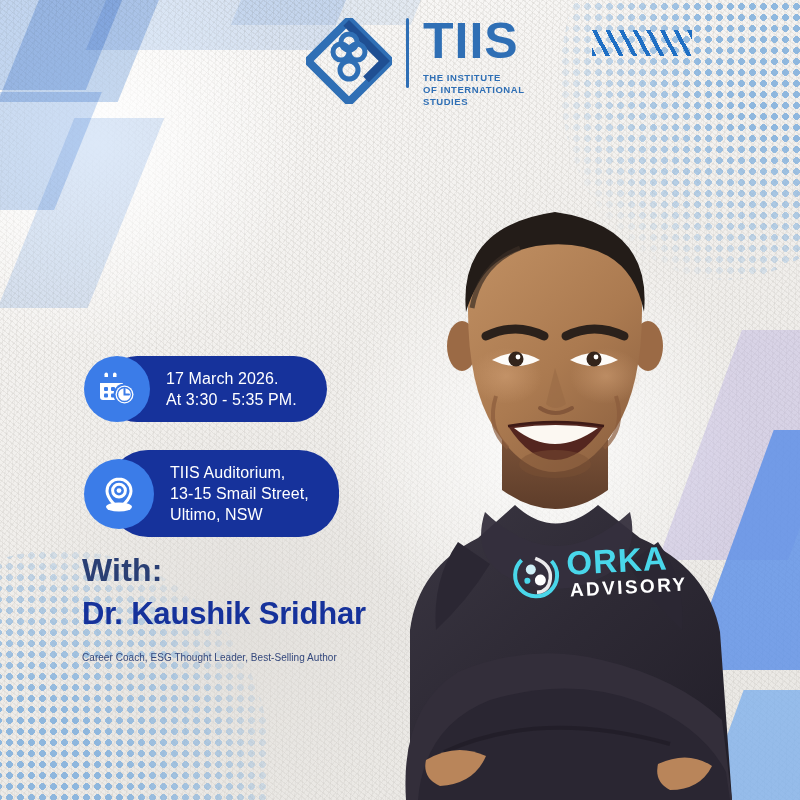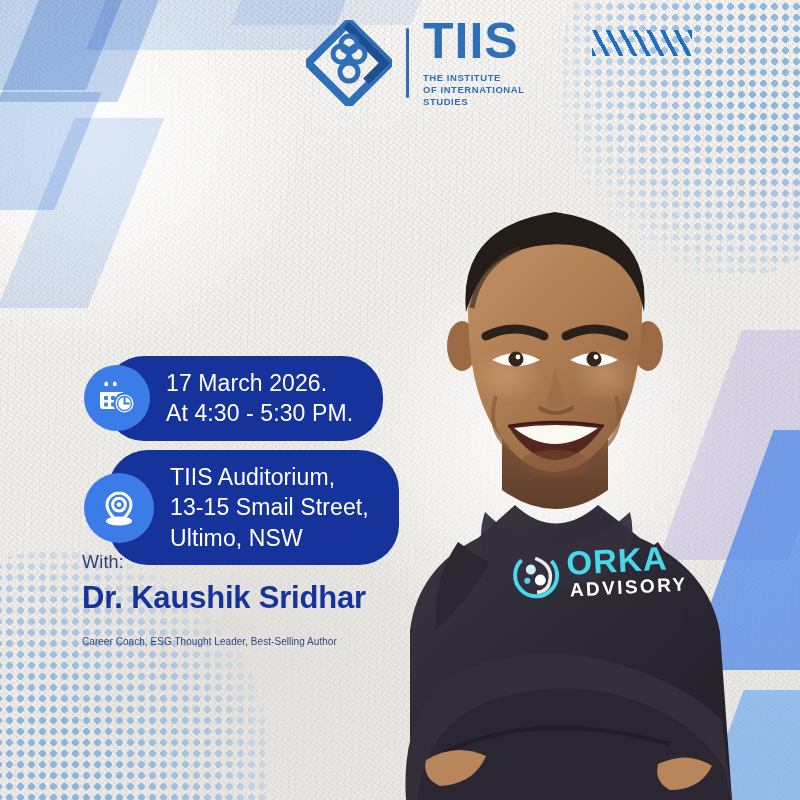--- a/index.html
+++ b/index.html
@@ -89,21 +89,20 @@
   }
   .slab-1 { right: -30px; top: 330px;  width: 130px; height: 230px; background: rgba(178,168,224,0.38); }
   .slab-2 { right: -60px; top: 430px;  width: 130px; height: 240px; background: rgba(86,140,232,0.78); }
   .slab-3 { right: -70px; top: 690px;  width: 150px; height: 130px; background: rgba(122,174,236,0.75); }
 
   
   .logo-wrap {
     position: absolute;
     left: 306px; top: 18px;
     display: flex;
-    align-items: center;
     gap: 14px;
     z-index: 8;
   }
   .logo-mark { width: 86px; height: 86px; display: block; }
   .logo-divider {
     width: 3px; height: 70px;
     background: #2f6fb5;
     border-radius: 2px;
   }
   .logo-text { display: flex; flex-direction: column; }
@@ -151,21 +150,21 @@
     border-radius: 40px;
     color: #ffffff;
     padding: 12px 30px 12px 62px;
     margin-left: -46px;
     min-height: 54px;
     display: flex;
     flex-direction: column;
     justify-content: center;
   }
   .pill-line {
-    font-size: 23px;
+    font-size: 16px;
     line-height: 1.32;
     font-weight: 400;
     white-space: nowrap;
     letter-spacing: 0.1px;
   }
   .pill-icon {
     width: 66px; height: 66px;
     border-radius: 50%;
     background: #3b7ce8;
     display: flex;
@@ -181,22 +180,22 @@
   .pill-location { left: 84px; top: 450px; }
   .pill-location .pill-icon { width: 70px; height: 70px; }
 
   
   .speaker {
     position: absolute;
     left: 82px; top: 552px;
     z-index: 9;
   }
   .speaker-with {
-    font-size: 18px;
-    font-weight: 400;
+    font-size: 32px;
+    font-weight: 700;
     color: #2a3f74;
     letter-spacing: 0.2px;
   }
   .speaker-name {
     margin-top: 7px;
     font-size: 31px;
     font-weight: 700;
     color: #16329b;
     letter-spacing: -0.2px;
     white-space: nowrap;
@@ -400,21 +399,21 @@
           <rect x="13" y="23.5" width="4" height="4" rx="1"></rect>
         </g>
         <circle cx="26.5" cy="24.5" r="11" fill="#3b7ce8"></circle>
         <circle cx="26.5" cy="24.5" r="9" fill="#ffffff"></circle>
         <circle cx="26.5" cy="24.5" r="7" fill="none" stroke="#3b7ce8" stroke-width="1.4"></circle>
         <path d="M26.5 19 V24.5 H31" stroke="#3b7ce8" stroke-width="2" fill="none" stroke-linecap="round"></path>
       </svg>
     </div>
     <div class="pill-body">
       <div class="pill-line">17 March 2026.</div>
-      <div class="pill-line">At 4:30 - 5:30 PM.</div>
+      <div class="pill-line">At 3:30 - 5:35 PM.</div>
     </div>
   </div>
 
   <div class="pill pill-location">
     <div class="pill-icon">
       <svg viewBox="0 0 38 38">
         <ellipse cx="19" cy="32" rx="13" ry="4.5" fill="#ffffff"></ellipse>
         <path d="M19 4 C12.4 4 7 9.3 7 15.9 C7 24.3 19 34 19 34 C19 34 31 24.3 31 15.9 C31 9.3 25.6 4 19 4 Z" fill="none" stroke="#ffffff" stroke-width="3"></path>
         <circle cx="19" cy="15.6" r="6.4" fill="none" stroke="#ffffff" stroke-width="3"></circle>
         <circle cx="19" cy="15.6" r="2.4" fill="#ffffff"></circle>

